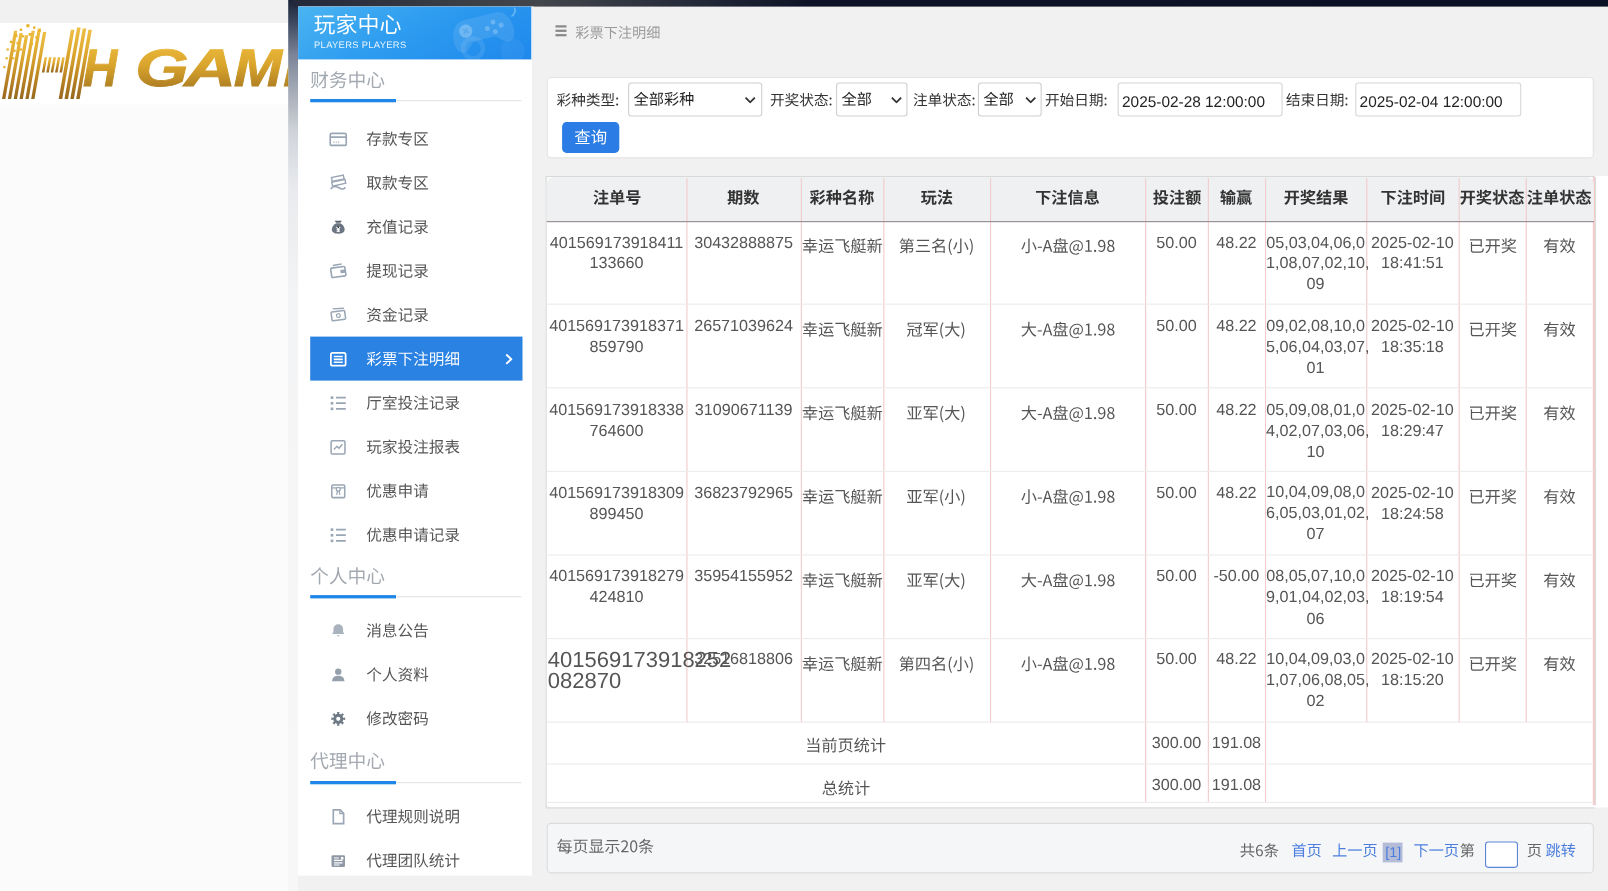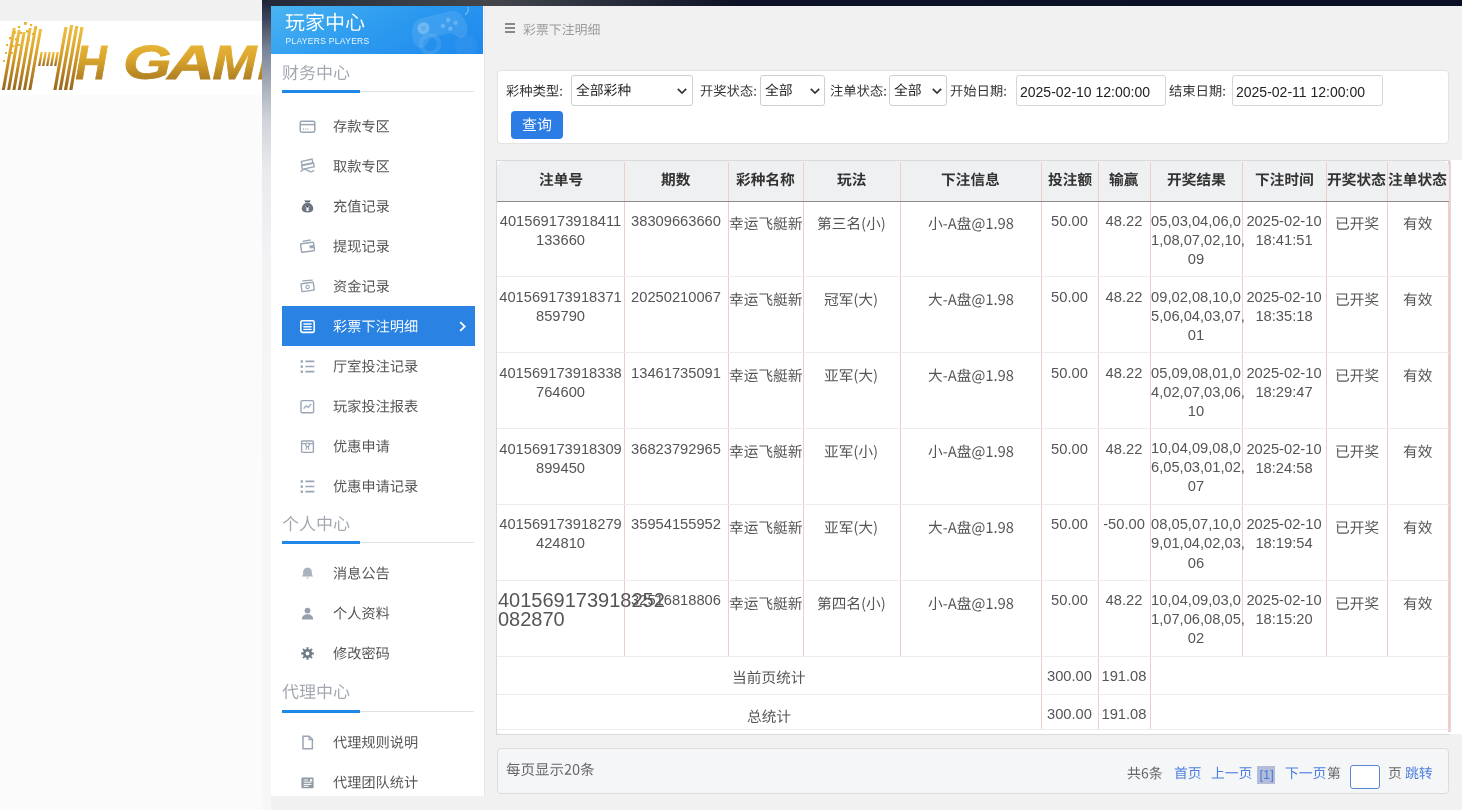--- a/index.html
+++ b/index.html
@@ -565,32 +565,32 @@
 <svg width="56.9" height="15.3" style="overflow:visible;position:absolute;left:950.2px;top:83.5px;">
     <g transform="translate(0 11.70) scale(0.01330 -0.01330)" fill="#333333">
       <use href="#r5F00" x="0"></use>
       <use href="#r59CB" x="1000"></use>
       <use href="#r65E5" x="2000"></use>
       <use href="#r671F" x="3000"></use>
       <use href="#r003A" x="4000"></use>
     </g>
   </svg>
 <div style="position:absolute;left:1016.0px;top:75px;width:149.5px;height:31px;background:#fff;border:1px solid #d6d6d6;border-radius:3px;box-sizing:border-box"></div>
-<div style="position:absolute;left:1020.0px;top:82.9px;font-size:14.0px;line-height:18px;color:#222;text-align:left;white-space:nowrap">2025-02-10 12:00:00</div>
+<div style="position:absolute;left:1020.0px;top:82.9px;font-size:14.0px;line-height:18px;color:#222;text-align:left;white-space:nowrap">2025-02-28 12:00:00</div>
 <svg width="56.9" height="15.3" style="overflow:visible;position:absolute;left:1168.9px;top:83.5px;">
     <g transform="translate(0 11.70) scale(0.01330 -0.01330)" fill="#333333">
       <use href="#r7ED3" x="0"></use>
       <use href="#r675F" x="1000"></use>
       <use href="#r65E5" x="2000"></use>
       <use href="#r671F" x="3000"></use>
       <use href="#r003A" x="4000"></use>
     </g>
   </svg>
 <div style="position:absolute;left:1232.0px;top:75px;width:150.5px;height:31px;background:#fff;border:1px solid #d6d6d6;border-radius:3px;box-sizing:border-box"></div>
-<div style="position:absolute;left:1236.0px;top:82.9px;font-size:14.0px;line-height:18px;color:#222;text-align:left;white-space:nowrap">2025-02-11 12:00:00</div>
+<div style="position:absolute;left:1236.0px;top:82.9px;font-size:14.0px;line-height:18px;color:#222;text-align:left;white-space:nowrap">2025-02-04 12:00:00</div>
 <div style="position:absolute;left:510.5px;top:111px;width:52.5px;height:27.5px;background:#2b7ce4;border-radius:4px"></div>
 <svg width="30.0" height="17.2" style="overflow:visible;position:absolute;left:521.7px;top:116.5px;">
     <g transform="translate(0 13.20) scale(0.01500 -0.01500)" fill="#ffffff">
       <use href="#r67E5" x="0"></use>
       <use href="#r8BE2" x="1000"></use>
     </g>
   </svg>
 <div style="position:absolute;left:496.4px;top:160.4px;width:965.6px;height:573.2px;background:#fff;border-radius:6px 0 0 6px"></div>
 <div style="position:absolute;left:496.4px;top:160.4px;width:953.4px;height:1px;background:#d9d9d9;border-radius:6px 6px 0 0"></div>
 <div style="position:absolute;left:496.4px;top:160.4px;width:1px;height:573.2px;background:#d9d9d9"></div>
@@ -691,21 +691,21 @@
   </svg>
 <svg width="58.8" height="16.9" style="overflow:visible;position:absolute;left:1388.4px;top:171.8px;">
     <g transform="translate(0 12.94) scale(0.01470 -0.01470)" fill="#333333">
       <use href="#b6CE8" x="0"></use>
       <use href="#b5355" x="1000"></use>
       <use href="#b72B6" x="2000"></use>
       <use href="#b6001" x="3000"></use>
     </g>
   </svg>
 <div style="position:absolute;left:498.0px;top:211.8px;width:125.0px;text-align:center;font-size:14.7px;line-height:19.1px;color:#555">401569173918411<br>133660</div>
-<div style="position:absolute;left:625.0px;top:211.8px;width:102.0px;text-align:center;font-size:14.7px;line-height:19.1px;color:#555">38309663660</div>
+<div style="position:absolute;left:625.0px;top:211.8px;width:102.0px;text-align:center;font-size:14.7px;line-height:19.1px;color:#555">30432888875</div>
 <svg width="73.5" height="16.9" style="overflow:visible;position:absolute;left:728.5px;top:216.4px;">
     <g transform="translate(0 12.94) scale(0.01470 -0.01470)" fill="#555555">
       <use href="#r5E78" x="0"></use>
       <use href="#r8FD0" x="1000"></use>
       <use href="#r98DE" x="2000"></use>
       <use href="#r8247" x="3000"></use>
       <use href="#r65B0" x="4000"></use>
     </g>
   </svg>
 <svg width="68.7" height="16.9" style="overflow:visible;position:absolute;left:816.9px;top:216.4px;">
@@ -742,21 +742,21 @@
       <use href="#r5956" x="2000"></use>
     </g>
   </svg>
 <svg width="29.4" height="16.9" style="overflow:visible;position:absolute;left:1403.1px;top:216.4px;">
     <g transform="translate(0 12.94) scale(0.01470 -0.01470)" fill="#555555">
       <use href="#r6709" x="0"></use>
       <use href="#r6548" x="1000"></use>
     </g>
   </svg>
 <div style="position:absolute;left:498.0px;top:287.7px;width:125.0px;text-align:center;font-size:14.7px;line-height:19.1px;color:#555">401569173918371<br>859790</div>
-<div style="position:absolute;left:625.0px;top:287.7px;width:102.0px;text-align:center;font-size:14.7px;line-height:19.1px;color:#555">20250210067</div>
+<div style="position:absolute;left:625.0px;top:287.7px;width:102.0px;text-align:center;font-size:14.7px;line-height:19.1px;color:#555">26571039624</div>
 <svg width="73.5" height="16.9" style="overflow:visible;position:absolute;left:728.5px;top:292.3px;">
     <g transform="translate(0 12.94) scale(0.01470 -0.01470)" fill="#555555">
       <use href="#r5E78" x="0"></use>
       <use href="#r8FD0" x="1000"></use>
       <use href="#r98DE" x="2000"></use>
       <use href="#r8247" x="3000"></use>
       <use href="#r65B0" x="4000"></use>
     </g>
   </svg>
 <svg width="54.0" height="16.9" style="overflow:visible;position:absolute;left:824.2px;top:292.3px;">
@@ -792,21 +792,21 @@
       <use href="#r5956" x="2000"></use>
     </g>
   </svg>
 <svg width="29.4" height="16.9" style="overflow:visible;position:absolute;left:1403.1px;top:292.3px;">
     <g transform="translate(0 12.94) scale(0.01470 -0.01470)" fill="#555555">
       <use href="#r6709" x="0"></use>
       <use href="#r6548" x="1000"></use>
     </g>
   </svg>
 <div style="position:absolute;left:498.0px;top:363.6px;width:125.0px;text-align:center;font-size:14.7px;line-height:19.1px;color:#555">401569173918338<br>764600</div>
-<div style="position:absolute;left:625.0px;top:363.6px;width:102.0px;text-align:center;font-size:14.7px;line-height:19.1px;color:#555">13461735091</div>
+<div style="position:absolute;left:625.0px;top:363.6px;width:102.0px;text-align:center;font-size:14.7px;line-height:19.1px;color:#555">31090671139</div>
 <svg width="73.5" height="16.9" style="overflow:visible;position:absolute;left:728.5px;top:368.2px;">
     <g transform="translate(0 12.94) scale(0.01470 -0.01470)" fill="#555555">
       <use href="#r5E78" x="0"></use>
       <use href="#r8FD0" x="1000"></use>
       <use href="#r98DE" x="2000"></use>
       <use href="#r8247" x="3000"></use>
       <use href="#r65B0" x="4000"></use>
     </g>
   </svg>
 <svg width="54.0" height="16.9" style="overflow:visible;position:absolute;left:824.2px;top:368.2px;">

